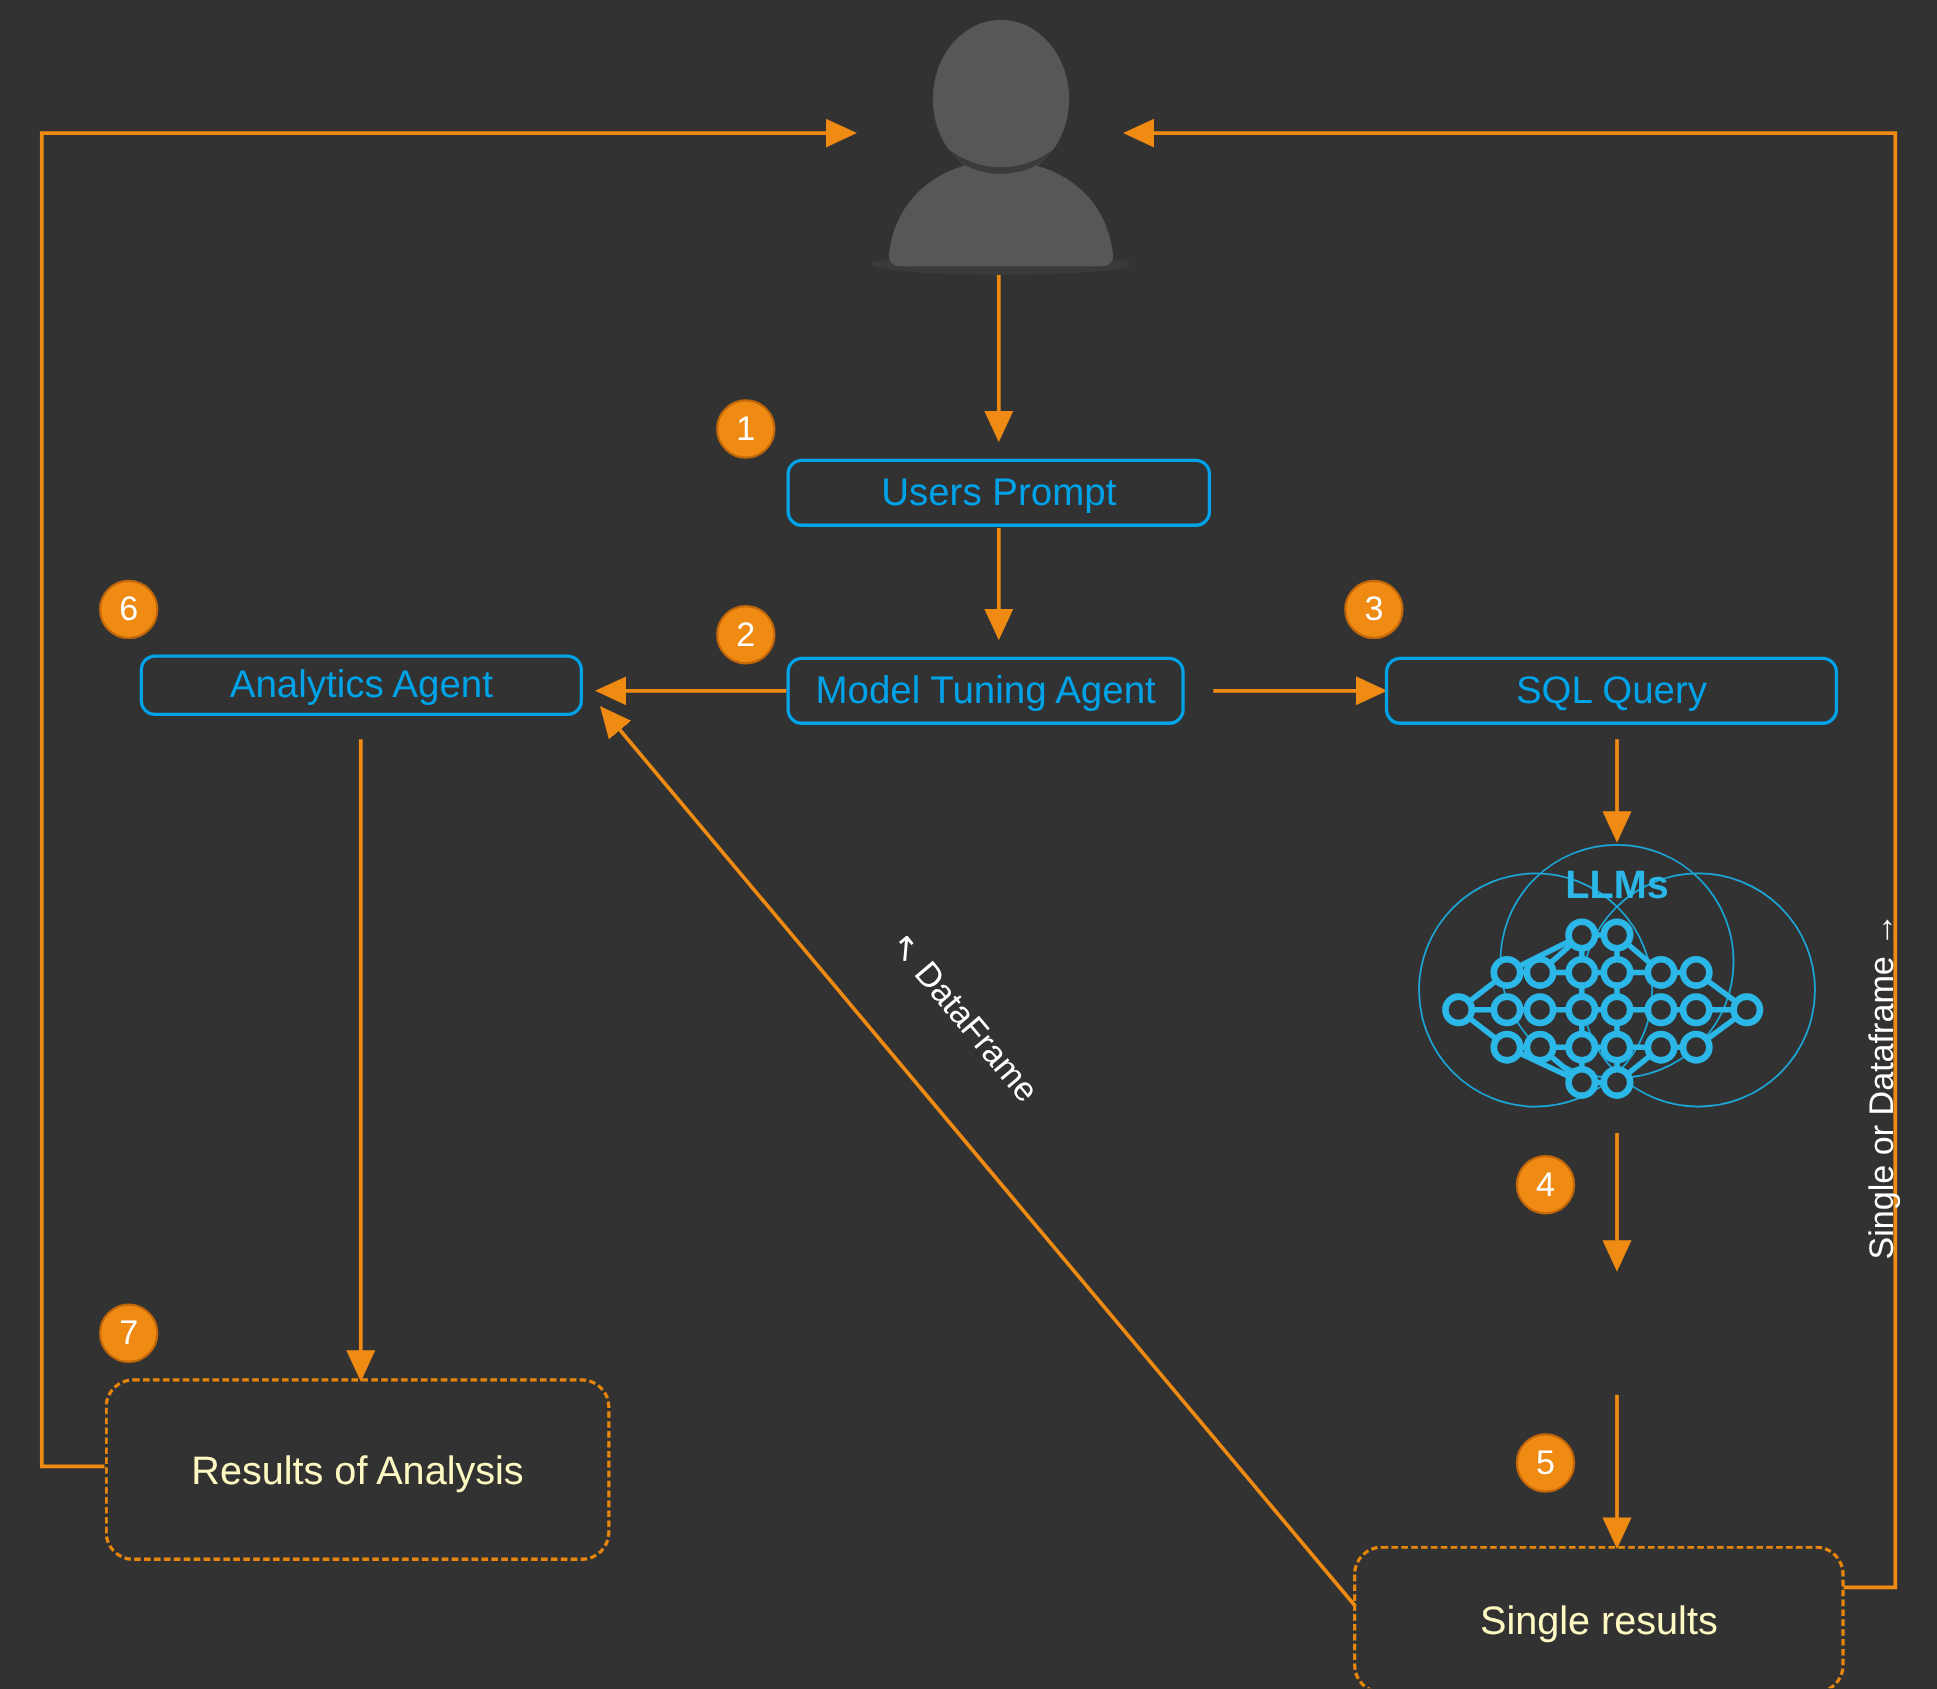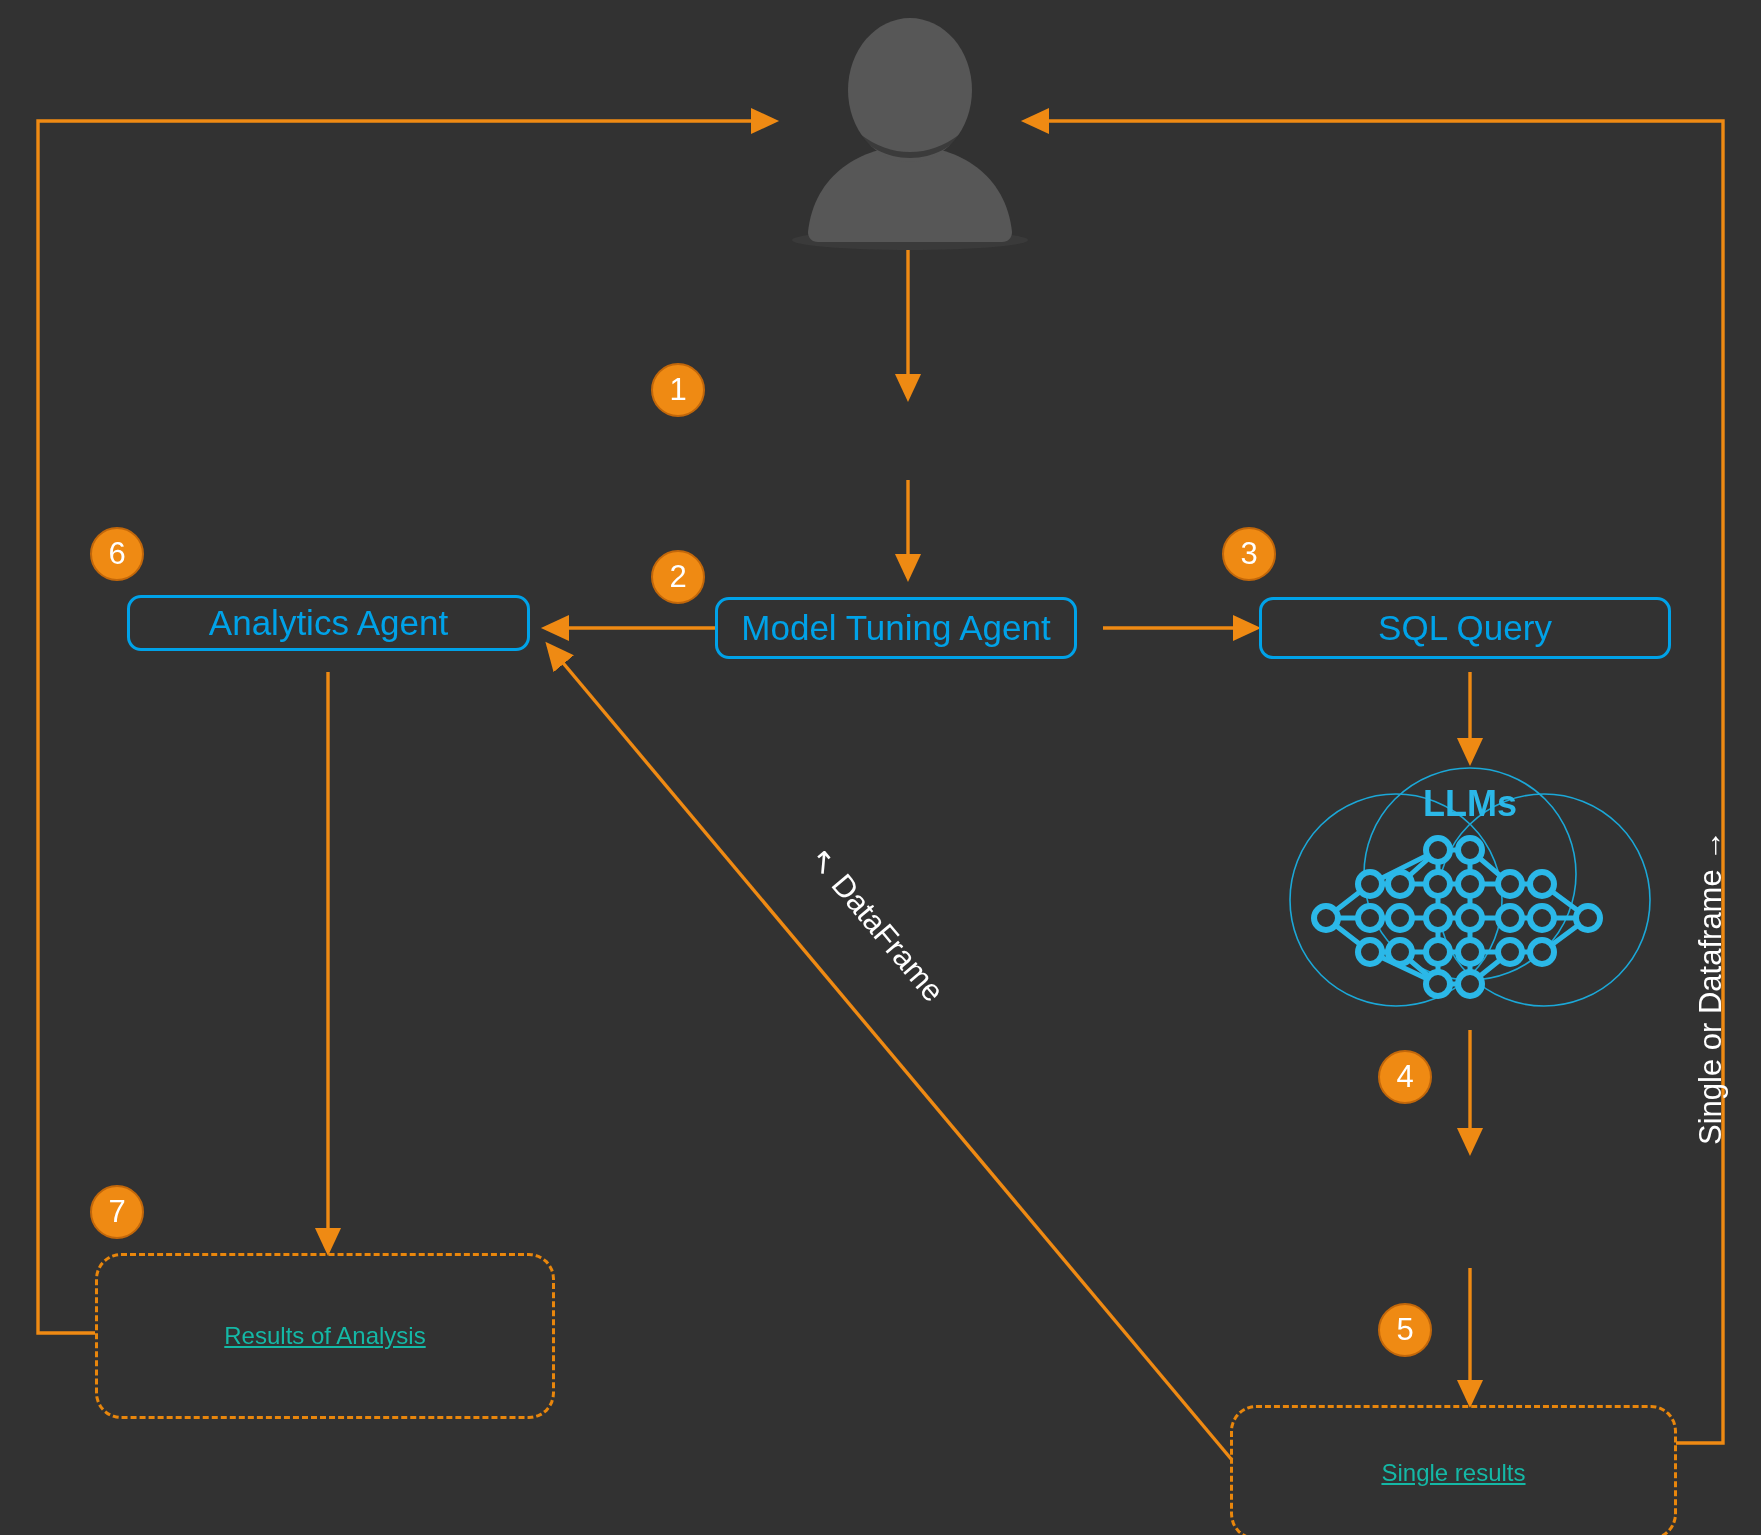--- a/index.html
+++ b/index.html
@@ -21,25 +21,24 @@
   .agent-box{
     border:3px solid #00A2E8;
     border-radius:14px;
     color:#00A2E8;
     font-size:35px;
     background:transparent;
   }
   .dashed-box{
     border:3px dashed #E8860C;
     border-radius:26px;
-    color:#14b8a6;
-    font-size:24px;
+    color:#fef9c3;
+    font-size:36px;
     line-height:1.25;
     background:transparent;
-    text-decoration:underline;
   }
   .step-badge{
     position:absolute;
     width:54px;height:54px;
     border-radius:50%;
     background:#EF8A13;
     border:2px solid #C2670A;
     color:#FFFFFF;
     font-size:31px;
     display:flex;align-items:center;justify-content:center;
@@ -110,20 +109,23 @@
   </div>
 
   <div class="step-badge" style="left:651px;top:363px;">1</div>
   <div class="step-badge" style="left:651px;top:550px;">2</div>
   <div class="step-badge" style="left:1222px;top:527px;">3</div>
   <div class="step-badge" style="left:1378px;top:1050px;">4</div>
   <div class="step-badge" style="left:1378px;top:1303px;">5</div>
   <div class="step-badge" style="left:90px;top:527px;">6</div>
   <div class="step-badge" style="left:90px;top:1185px;">7</div>
 
+  <div class="node agent-box" style="left:715px;top:417px;width:386px;height:62px;">
+    <span>Users Prompt</span>
+  </div>
 
   <div class="node agent-box" style="left:127px;top:595px;width:403px;height:56px;">
     <span>Analytics Agent</span>
   </div>
 
   <div class="node agent-box" style="left:715px;top:597px;width:362px;height:62px;">
     <span>Model Tuning Agent</span>
   </div>
 
   <div class="node agent-box" style="left:1259px;top:597px;width:412px;height:62px;">

